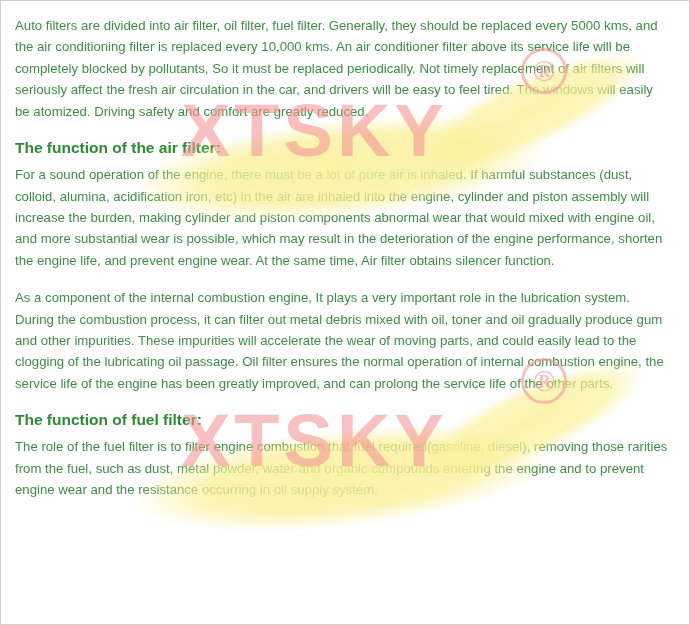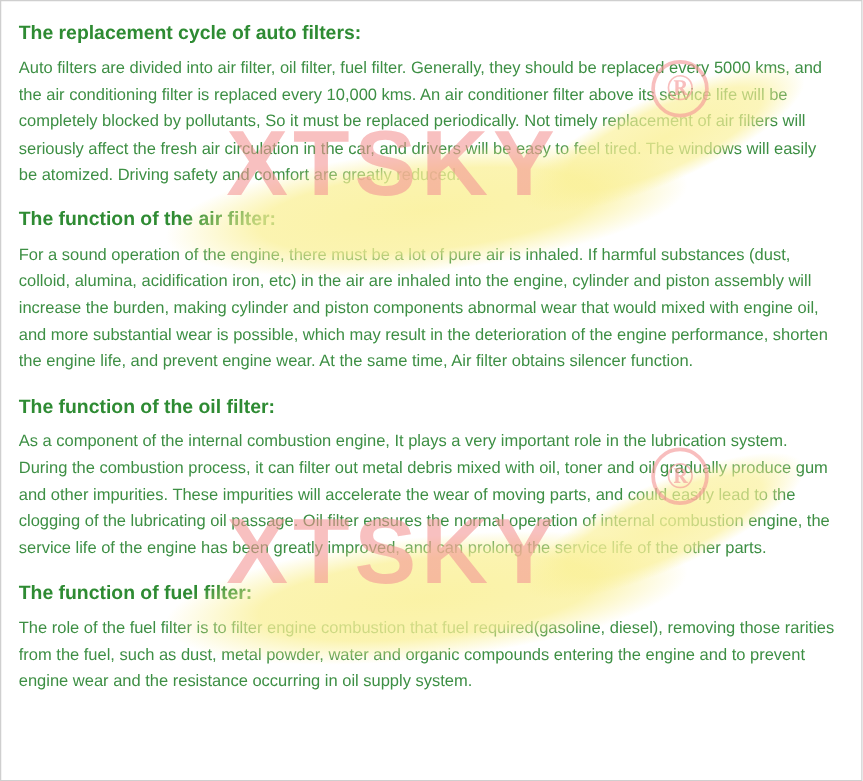--- a/index.html
+++ b/index.html
@@ -132,31 +132,29 @@
       <div class="wm-swoosh2"></div>
       <div class="wm-badge">®</div>
       <div class="wm-text">XTSKY</div>
     </div>
 
   </div>
 
   <div class="content">
 
     <div class="section first">
-      <h2 class="section-title">The replacement cycle of auto filters:</h2>
       <p>Auto filters are divided into air filter, oil filter, fuel filter. Generally, they should be replaced every 5000 kms, and the air conditioning filter is replaced every 10,000 kms. An air conditioner filter  above its service life will be completely blocked by pollutants, So it must be replaced periodically. Not timely replacement of air filters will seriously affect the fresh air circulation in the car, and drivers will be easy to feel tired. The windows will easily be atomized. Driving safety and comfort are greatly reduced.</p>
     </div>
 
     <div class="section">
       <h2 class="section-title">The function of the air filter:</h2>
       <p>For a sound operation of the engine, there must be a lot of pure air is inhaled. If harmful substances (dust, colloid, alumina, acidification iron, etc) in the air are inhaled into the engine, cylinder and piston assembly will increase the burden, making cylinder and piston components abnormal wear that would mixed with engine oil, and more substantial wear is possible, which may result in the deterioration of the engine performance, shorten the engine life, and prevent engine wear. At the same time, Air filter obtains silencer function.</p>
     </div>
 
     <div class="section">
-      <h2 class="section-title">The function of the oil filter:</h2>
       <p>As a component of the internal combustion engine, It plays a very important role in the lubrication system. During the combustion process, it can filter out metal debris mixed with oil, toner and oil gradually produce gum and other impurities. These impurities will accelerate the wear of moving parts, and could easily lead to the clogging of the lubricating oil passage. Oil filter ensures the normal operation of internal combustion engine, the service life of the engine has been greatly improved, and can prolong the service life of the other parts.</p>
     </div>
 
     <div class="section">
       <h2 class="section-title">The function of fuel filter:</h2>
       <p>The role of the fuel filter is to filter engine combustion that fuel required(gasoline, diesel), removing those rarities from the fuel, such as dust, metal powder, water and organic compounds entering the engine and to prevent engine wear and the resistance occurring in oil supply system.</p>
     </div>
 
   </div>
 

